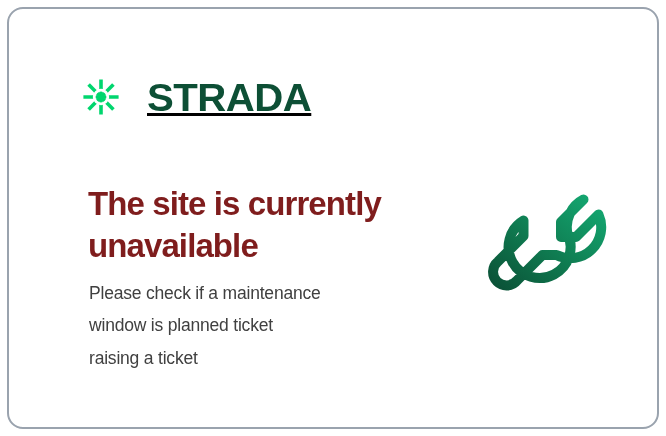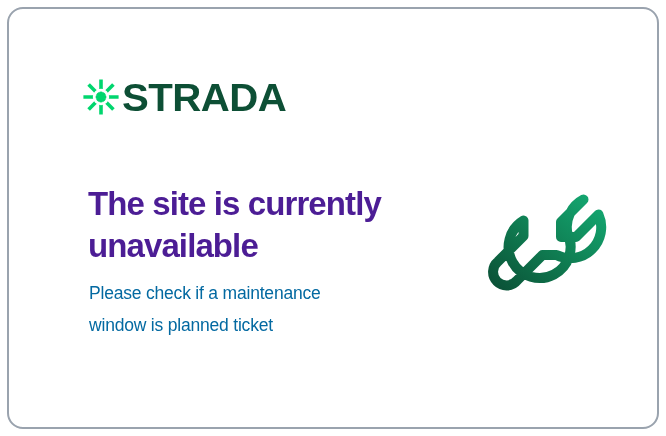--- a/index.html
+++ b/index.html
@@ -35,21 +35,22 @@
     overflow: hidden;
   }
 
   
   .brand {
     position: absolute;
     left: 72px;
     top: 68px;
     display: flex;
     align-items: center;
-    gap: 1px;
+    gap: 26px;
+    text-decoration: underline;
   }
   .brand-mark {
     width: 40px;
     height: 40px;
     display: block;
     flex: 0 0 auto;
   }
   .brand-word {
     font-size: 39px;
     font-weight: 700;
@@ -64,34 +65,34 @@
   
   .headline {
     position: absolute;
     left: 79px;
     top: 152px;
     width: 330px;
     font-size: 33px;
     font-weight: 700;
     line-height: 1.28;
     letter-spacing: -0.9px;
-    color: #4c1d95;
+    color: #7f1d1d;
   }
 
   
   .body-copy {
     position: absolute;
     left: 80px;
     top: 268px;
     width: 310px;
     font-size: 17.5px;
     font-weight: 400;
     line-height: 1.85;
     letter-spacing: -0.2px;
-    color: #0369a1;
+    color: #404040;
   }
   .body-copy .line {
     display: block;
     white-space: nowrap;
   }
 
   
   .illustration {
     position: absolute;
     left: 452px;
@@ -129,20 +130,21 @@
         </svg>
       </span>
       <span class="brand-word">STRADA</span>
     </div>
 
     <h1 class="headline">The site is currently unavailable</h1>
 
     <div class="body-copy">
       <span class="line">Please check if a maintenance</span>
       <span class="line">window is planned ticket</span>
+      <span class="line">raising a ticket</span>
     </div>
 
     <div class="illustration">
       <svg viewBox="0 0 168 168" aria-hidden="true">
         <defs>
           <linearGradient id="wrenchGrad" x1="0" y1="1" x2="1" y2="0">
             <stop offset="0%" stop-color="#0b5237"></stop>
             <stop offset="45%" stop-color="#0f7a50"></stop>
             <stop offset="100%" stop-color="#14a972"></stop>
           </linearGradient>

